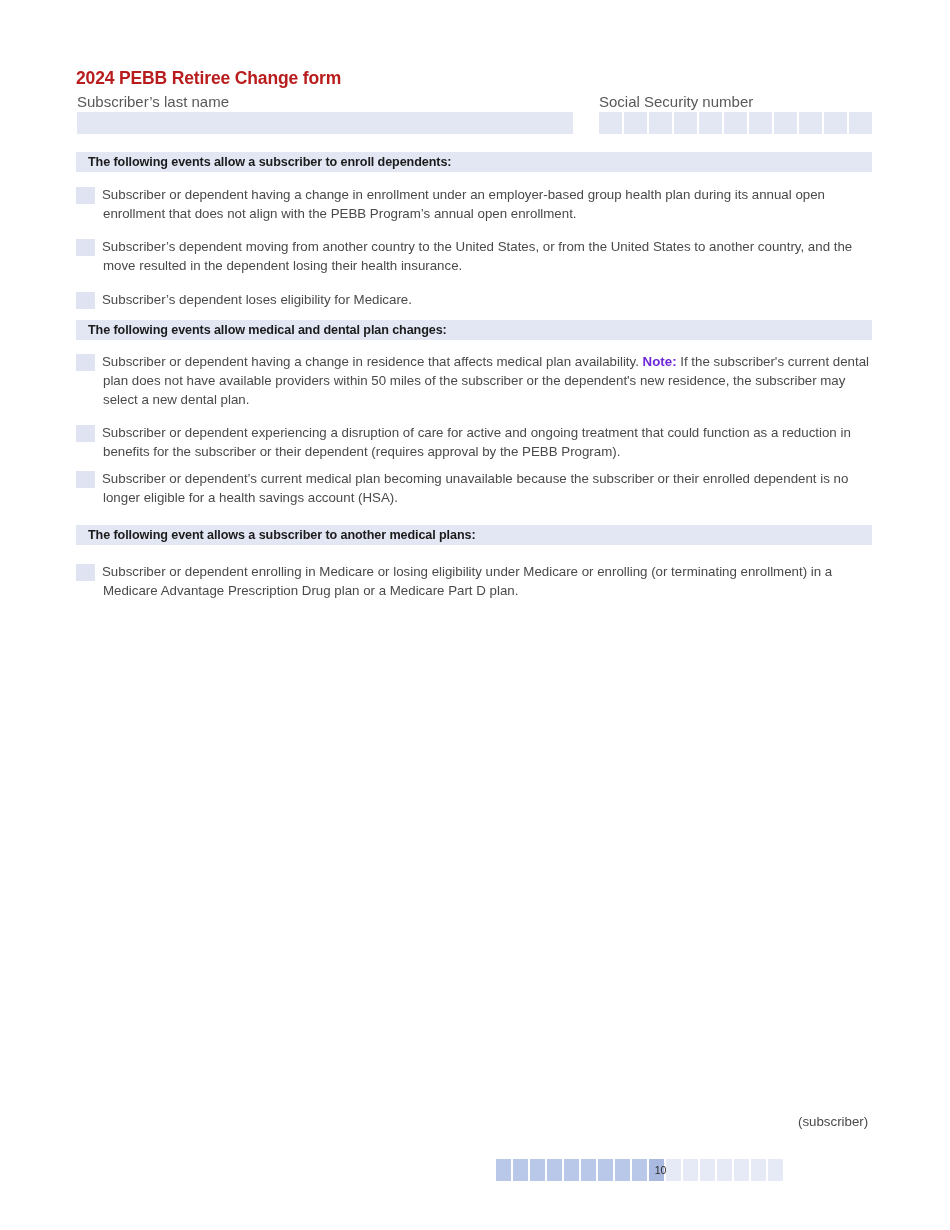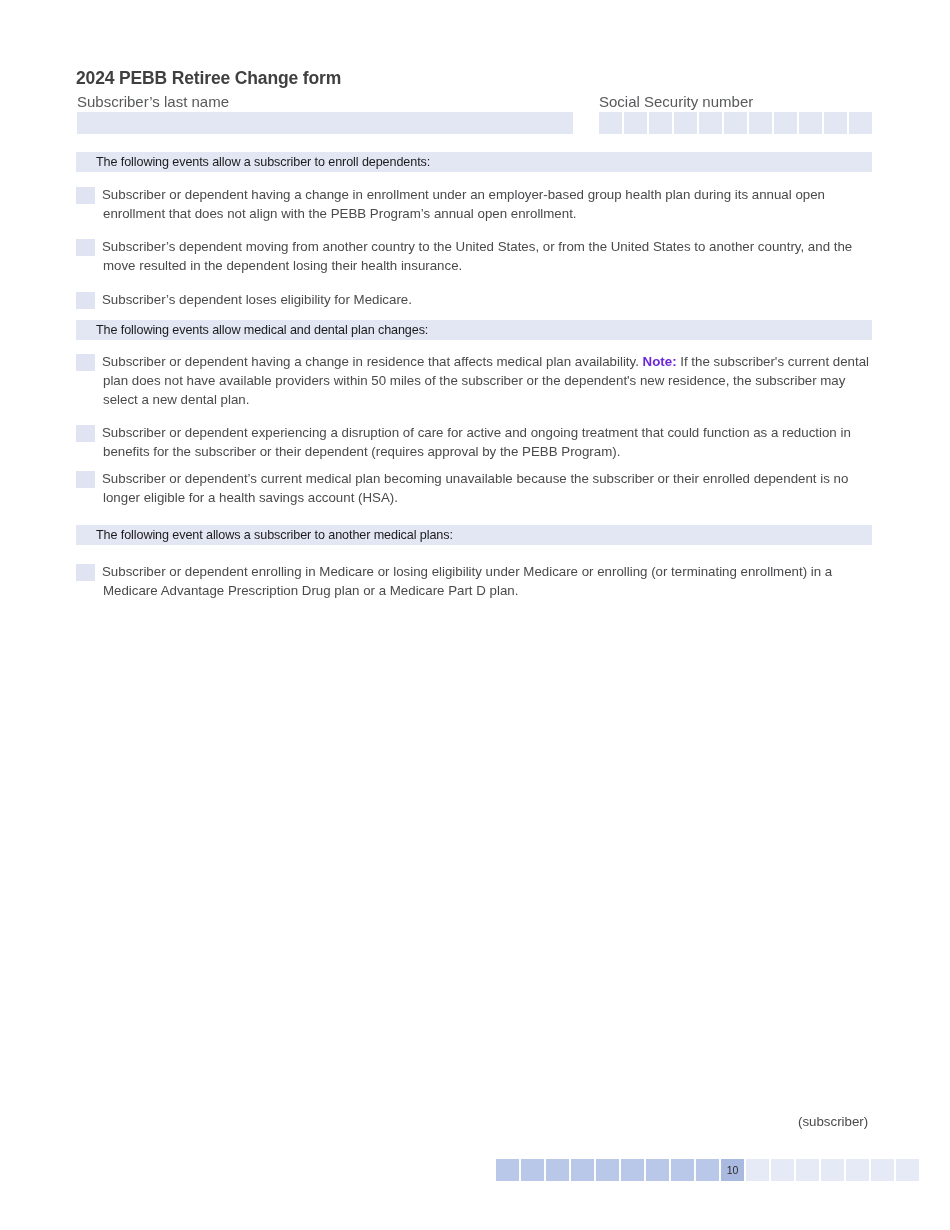--- a/index.html
+++ b/index.html
@@ -24,21 +24,21 @@
   }
 
   
   .doc-title {
     position: absolute;
     left: 76px;
     top: 68px;
     font-size: 17.5px;
     font-weight: bold;
     letter-spacing: -0.15px;
-    color: #404040;
+    color: #b91c1c;
     white-space: nowrap;
   }
 
   .field-label {
     position: absolute;
     font-size: 15px;
     font-weight: normal;
     color: #58595b;
     white-space: nowrap;
   }
@@ -74,23 +74,23 @@
     position: absolute;
     left: 76px;
     width: 796px;
     height: 20px;
     background: #e3e7f4;
     display: flex;
     align-items: center;
   }
   .section-bar .bar-text {
     font-size: 12.6px;
-    font-weight: normal;
+    font-weight: bold;
     color: #1b1b1b;
-    padding-left: 20px;
+    padding-left: 12px;
     white-space: nowrap;
     letter-spacing: -0.1px;
   }
 
   
   .item {
     position: absolute;
     left: 76px;
     width: 798px;
   }
@@ -126,21 +126,21 @@
   }
 
   .pager {
     position: absolute;
     left: 496px;
     top: 1159px;
     display: flex;
     gap: 2px;
   }
   .pager .pg {
-    width: 23px;
+    width: 15px;
     height: 22px;
     background: #e6e9f6;
     position: relative;
   }
   .pager .pg.done { background: #b9c7e8; }
   .pager .pg.current {
     background: #aab9e0;
   }
   .pager .pg.current .num {
     position: absolute;

